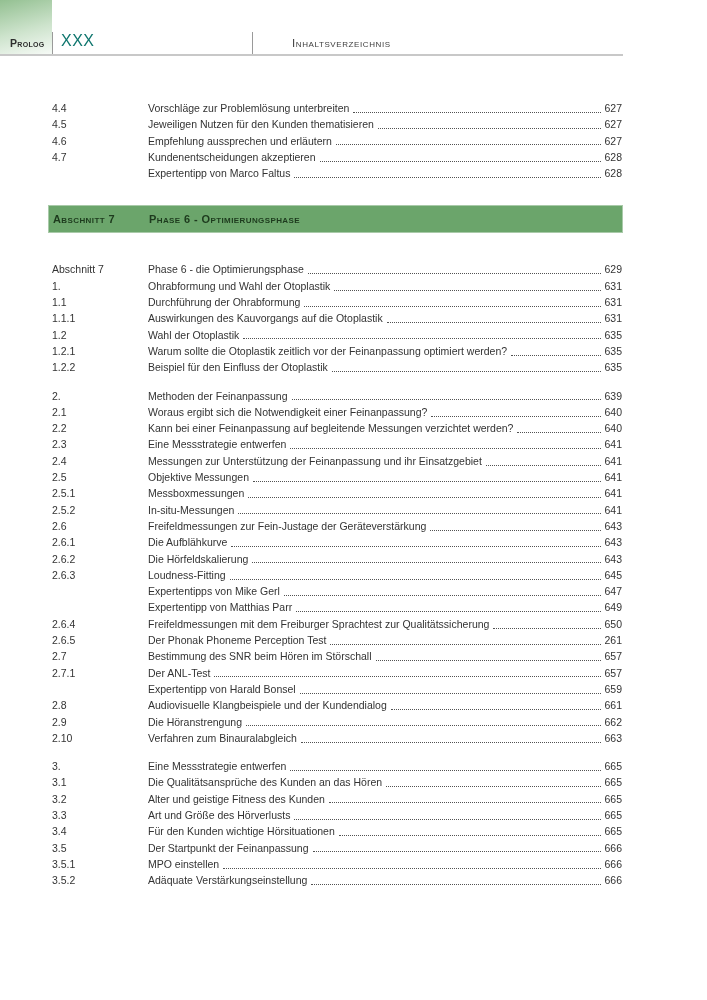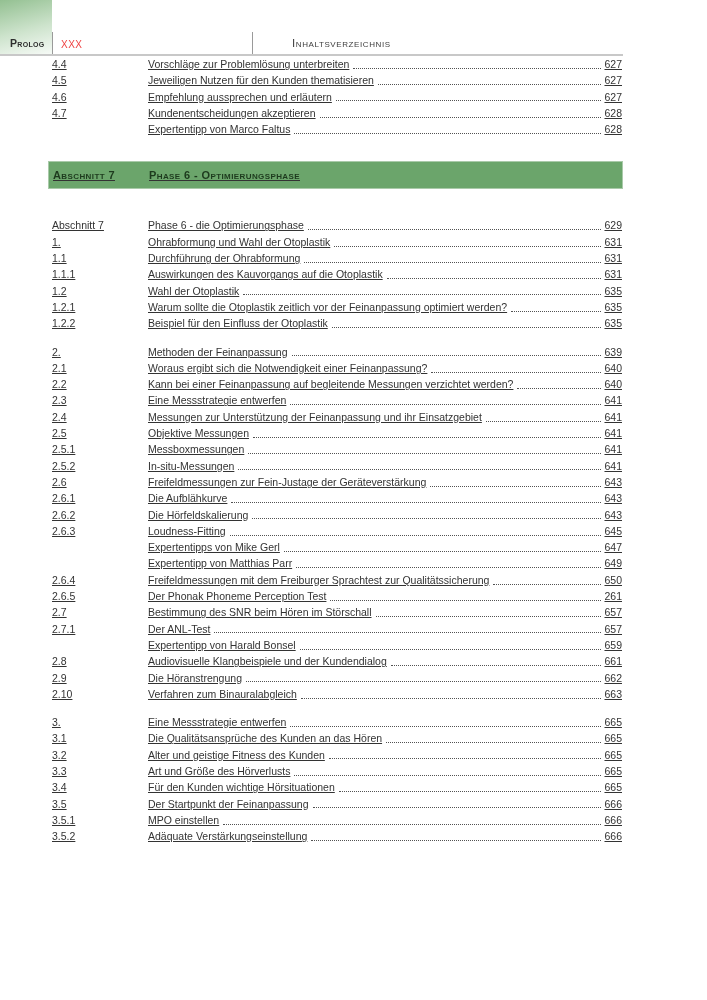--- a/index.html
+++ b/index.html
@@ -3,21 +3,21 @@
 <meta charset="utf-8">
 <style>
   html, body {
     margin: 0; padding: 0;
     width: 707px; height: 1000px;
     background: #ffffff;
     font-family: "Liberation Sans", sans-serif;
     color: var(--text, #333);
     overflow: hidden;
   }
-  .page { position: relative; width: 707px; height: 1000px; background:#fff;text-decoration:underline; }
+  .page { position: relative; width: 707px; height: 1000px; background:#fff; }
 
   
   .pagehead { position: relative; height: 56px; }
   .head-green {
     position: absolute; left: 0; top: 0; width: 52px; height: 54px;
     background: linear-gradient(165deg, var(--header-box-green, #93c091) 0%, #cde3cc 55%, #f6faf6 100%);
   }
   .head-rule {
     position: absolute; left: 0; top: 54px; width: 623px; height: 2px;
     background: var(--rule, #c8c8c8);
@@ -25,33 +25,33 @@
   .head-vline { position: absolute; top: 32px; width: 1px; height: 22px; background: #9a9a9a; }
   .vline-1 { left: 52px; }
   .vline-2 { left: 252px; }
   .head-prolog {
     position: absolute; left: 10px; bottom: 7px;
     font-variant: small-caps; font-weight: bold; font-size: 10.5px;
     letter-spacing: 0.3px; color: #2e2e2e;
   }
   .head-pagenum {
     position: absolute; left: 61px; bottom: 6px;
-    font-size: 10px; color: #ef4444; letter-spacing: 0.5px;
+    font-size: 16px; color: #0f766e; letter-spacing: 0.5px;
   }
   .head-title {
     position: absolute; left: 260px; bottom: 7px;
     font-variant: small-caps; font-size: 11.5px;
     letter-spacing: 0.6px; color: #3d3d3d; margin-left: 32px;
   }
 
   
   .content { margin-left: 52px; width: 570px; }
 
   .toc-block { }
-  .block-a { }
+  .block-a { margin-top: 44px; }
   .after-bar .toc-block:first-child { margin-top: 28px; }
   .after-bar .toc-block + .toc-block { margin-top: 12px; }
 
   .toc-row { display: flex; height: 16.3px; line-height: 16.3px; font-size: 10.5px; color: #333; }
   .toc-num { flex: none; width: 96px; }
   .toc-title { flex: none; white-space: nowrap; }
   .toc-leader {
     flex: 1 1 auto; min-width: 6px;
     border-bottom: 1.5px dotted #525252;
     align-self: flex-end;

